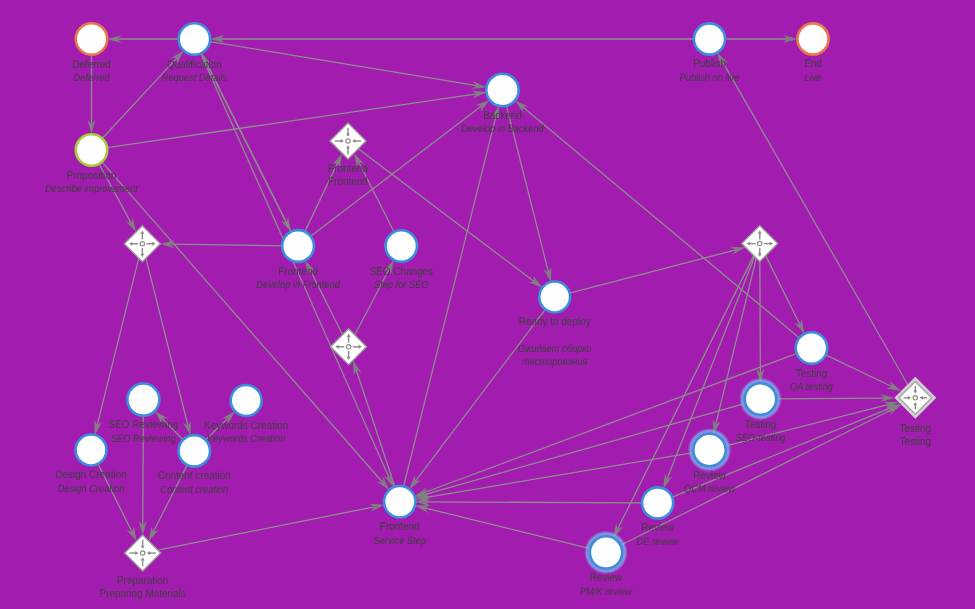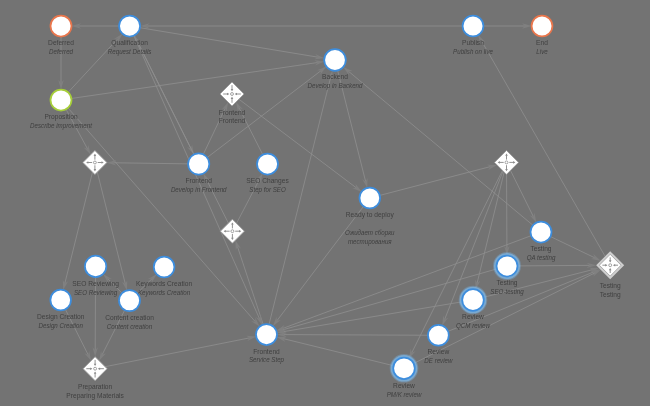--- a/index.html
+++ b/index.html
@@ -1,19 +1,19 @@
 <!DOCTYPE html>
 <html><head>
 <meta charset="utf-8">
 <title>Workflow Diagram</title>
 <style>
   html,body{margin:0;padding:0;background:#ffffff;-webkit-font-smoothing:antialiased;}
   text{paint-order:stroke;}
   body{width:650px;height:406px;overflow:hidden;font-family:"Liberation Sans",sans-serif;}
-  #canvas{position:relative;width:650px;height:406px;background:#737373;}
+  #canvas{position:relative;width:650px;height:406px;background:#a21caf;}
   svg{display:block;}
   .nodelabel{font-family:"Liberation Sans",sans-serif;font-size:7.5px;fill:#404040;text-anchor:middle;}
   .nodesub{font-family:"Liberation Sans",sans-serif;font-size:7.0px;font-style:italic;fill:#3f3f3f;text-anchor:middle;}
 </style>
 </head>
 <body>
 
 <div id="canvas">
   <svg id="graph" width="650" height="406" viewBox="0 0 650 406">
       <g>

